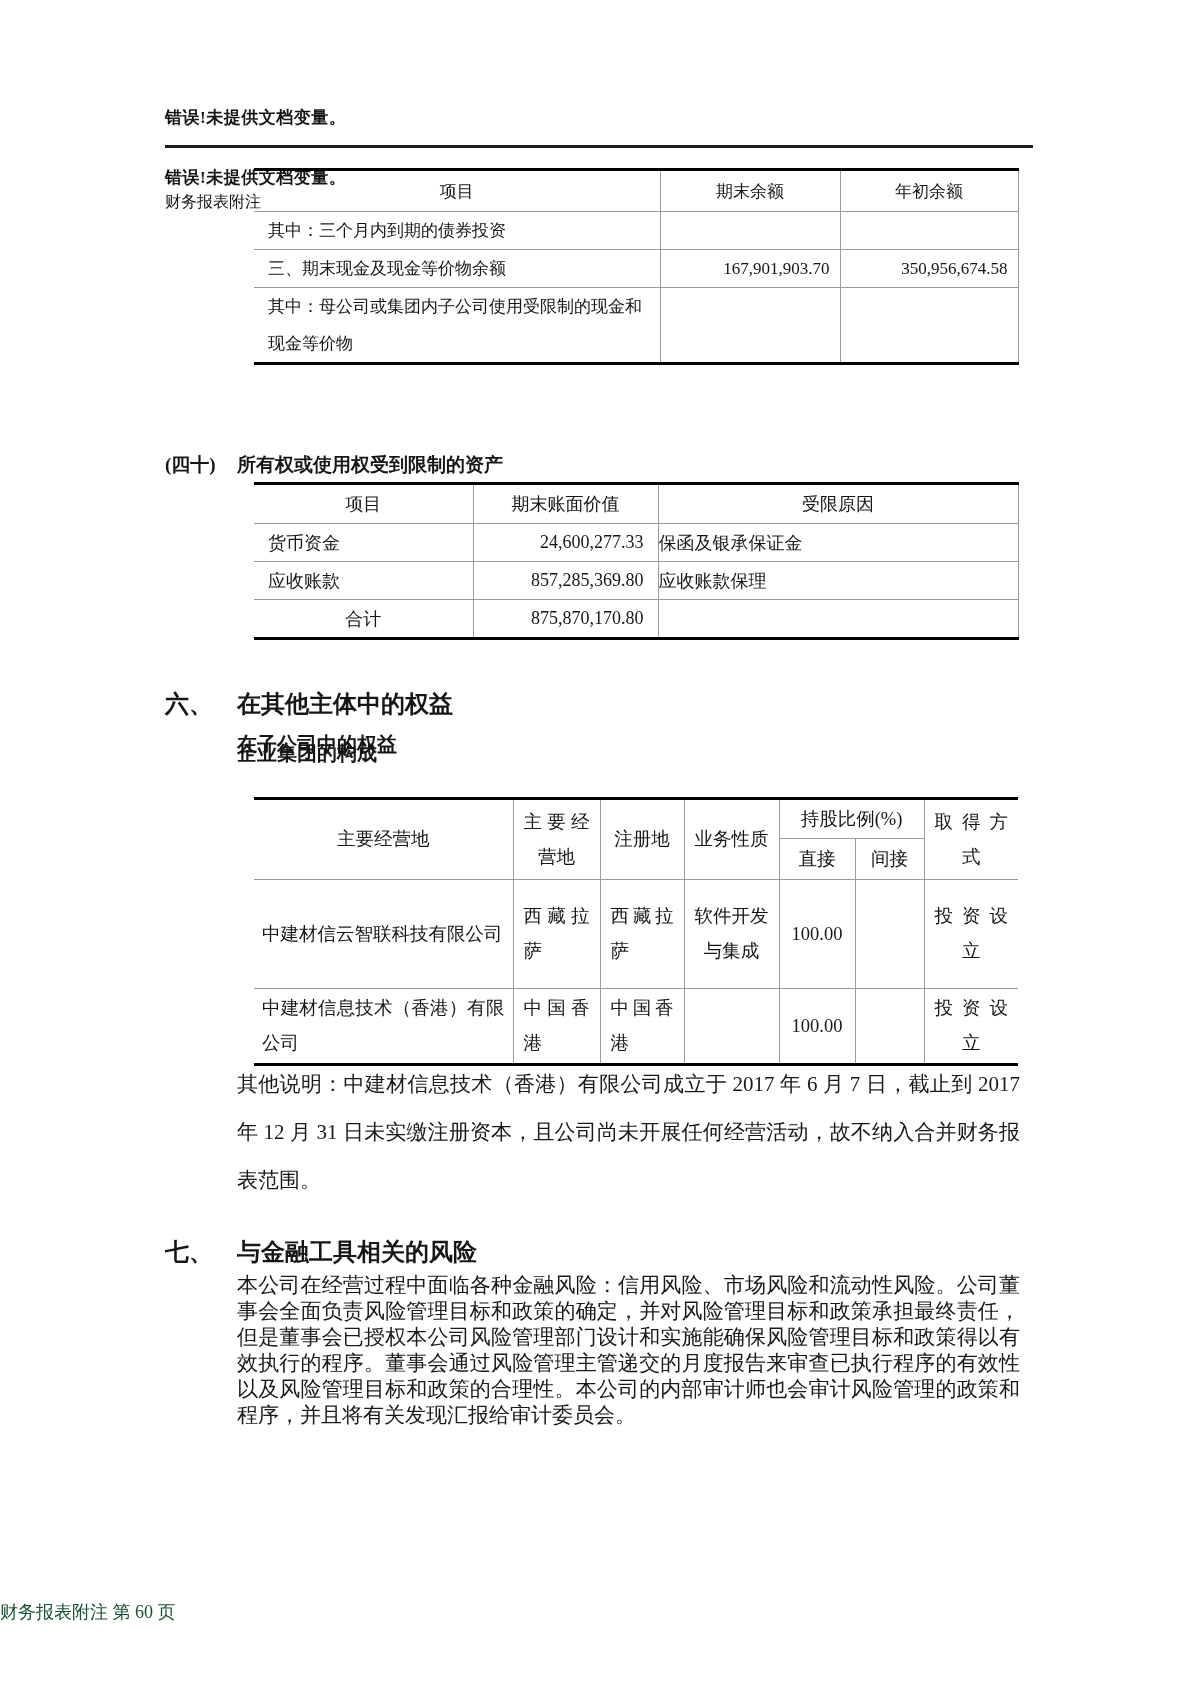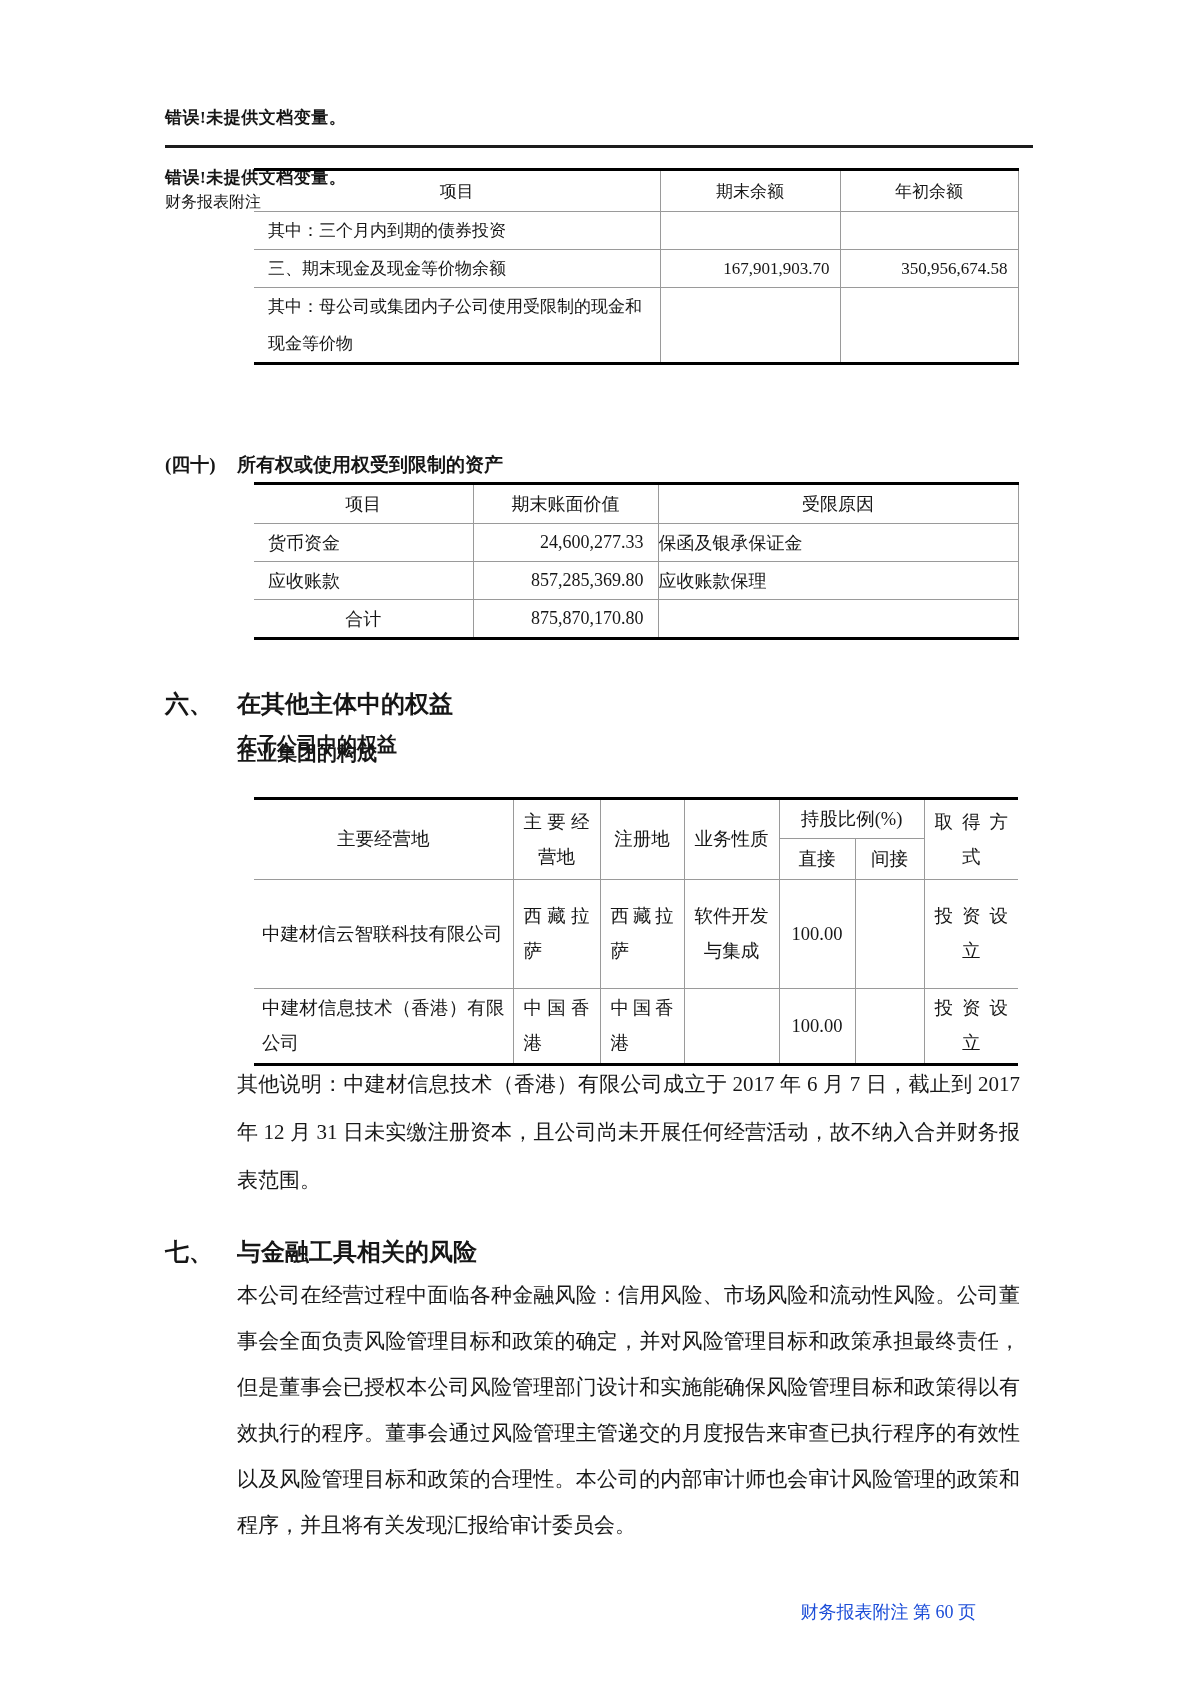--- a/index.html
+++ b/index.html
@@ -55,25 +55,25 @@
   .jc{text-align:justify;text-justify:inter-character;}
   .lastL{text-align-last:left;}
   .lastC{text-align-last:center;}
   #t3 td.name{padding:0 8px;}
   #t3 th.ratio{border-bottom:1px solid #9a9a9a;}
 
   
   .para{position:absolute;left:237px;width:783px;font-size:21px;text-align:justify;
         text-justify:inter-character;color:#181818;}
   .lh48{line-height:48px;}
-  .lh46{line-height:46px;}
-
-  
-  .footer{position:absolute;left:0;width:976px;top:1600px;text-align:right;
-          font-size:18px;color:#1d4ed8;}
+  .lh46{line-height:26px;}
+
+  
+  .footer{position:absolute;left:0;width:976px;top:1600px;text-align:left;
+          font-size:18px;color:#14532d;}
 </style>
 </head>
 <body>
 
 <div id="page">
 
   <div class="hdr">
     <div class="b">错误!未提供文档变量。</div>
     <div class="b">错误!未提供文档变量。</div>
     <div class="n">财务报表附注</div>

